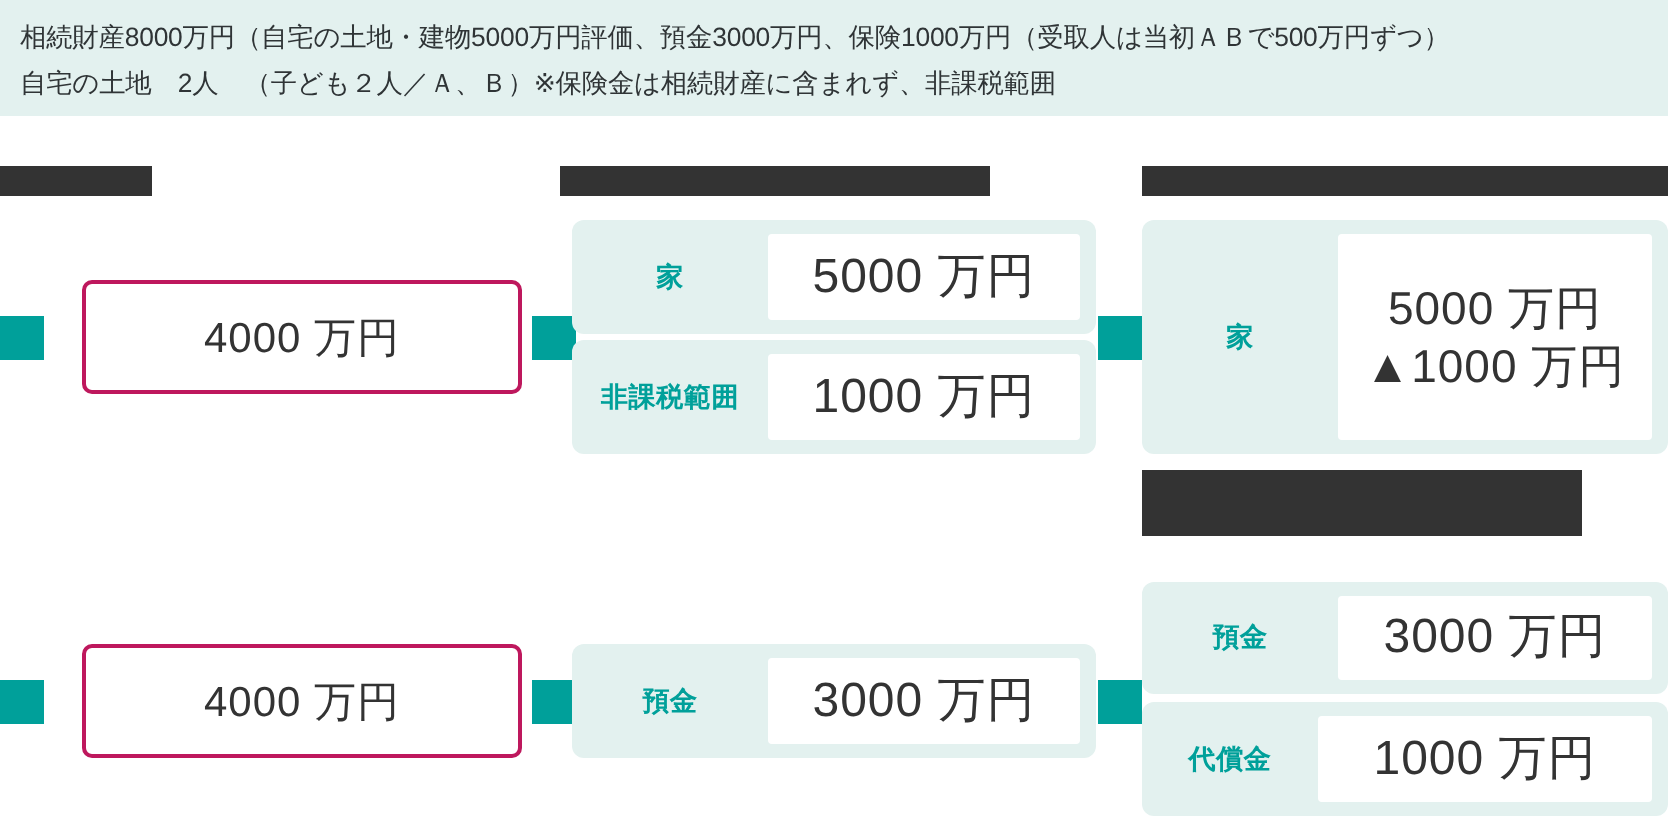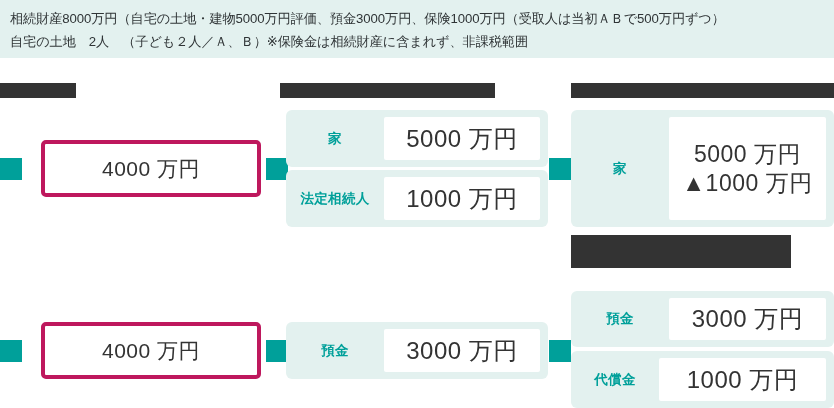--- a/index.html
+++ b/index.html
@@ -56,21 +56,21 @@
   #conn-b { left: 266px; top: 158px; }
   #conn-c { left: 549px; top: 158px; }
   #conn-d { left: 0px;   top: 340px; }
   #conn-e { left: 266px; top: 340px; }
   #conn-f { left: 549px; top: 340px; }
 
   
   .plainbox {
     position: absolute;
     background: #ffffff;
-    border: 4px solid #be185d;
+    border: 2px solid #be185d;
     border-radius: 5px;
     display: flex;
     align-items: center;
     justify-content: center;
     box-sizing: border-box;
   }
   #box-c1-top    { left: 41px; top: 140px; width: 220px; height: 57px; }
   #box-c1-bottom { left: 41px; top: 322px; width: 220px; height: 57px; }
   .plain-val {
     font-size: 21px;
@@ -158,21 +158,21 @@
 </div>
 
 <div class="panel" id="panel-c2-ie">
   <div class="lab">家</div>
   <div class="val">
     <span class="ln">5000 万円</span>
   </div>
 </div>
 
 <div class="panel" id="panel-c2-hoken">
-  <div class="lab">法定相続人</div>
+  <div class="lab">非課税範囲</div>
   <div class="val">
     <span class="ln">1000 万円</span>
   </div>
 </div>
 
 <div class="panel" id="panel-c2-yokin">
   <div class="lab">預金</div>
   <div class="val">
     <span class="ln">3000 万円</span>
   </div>

